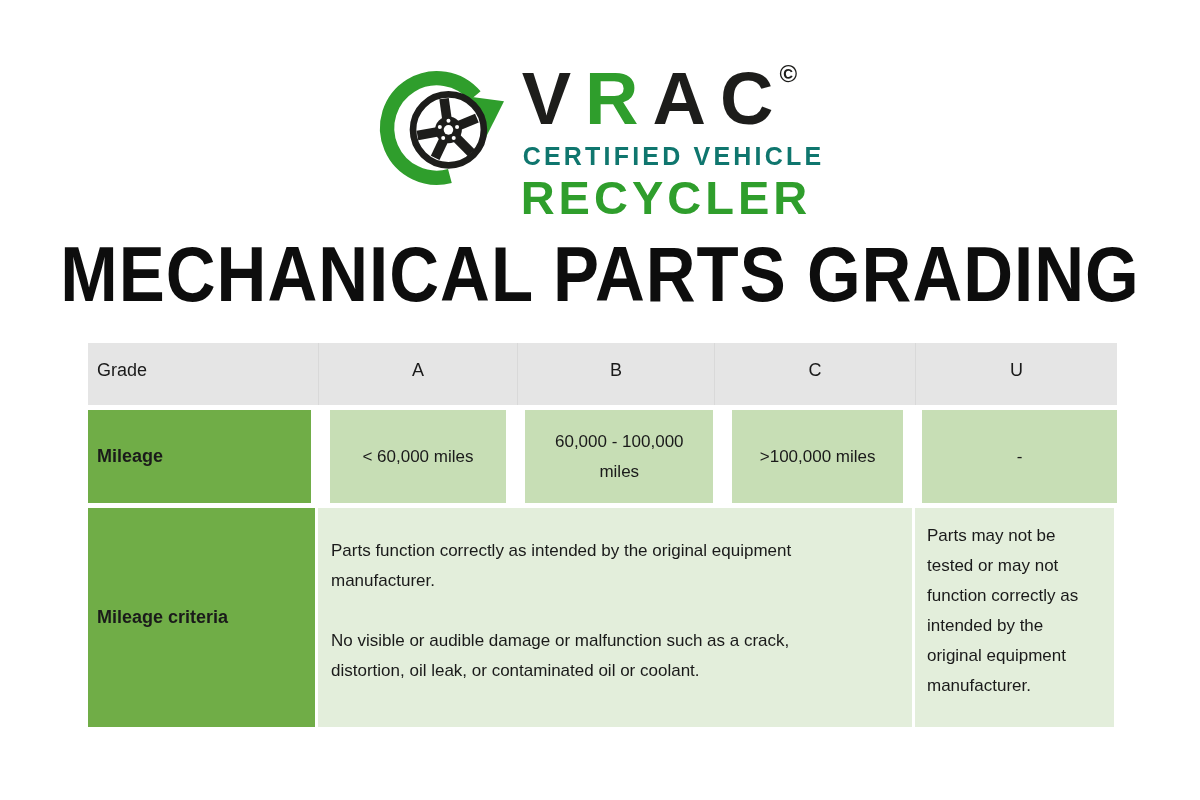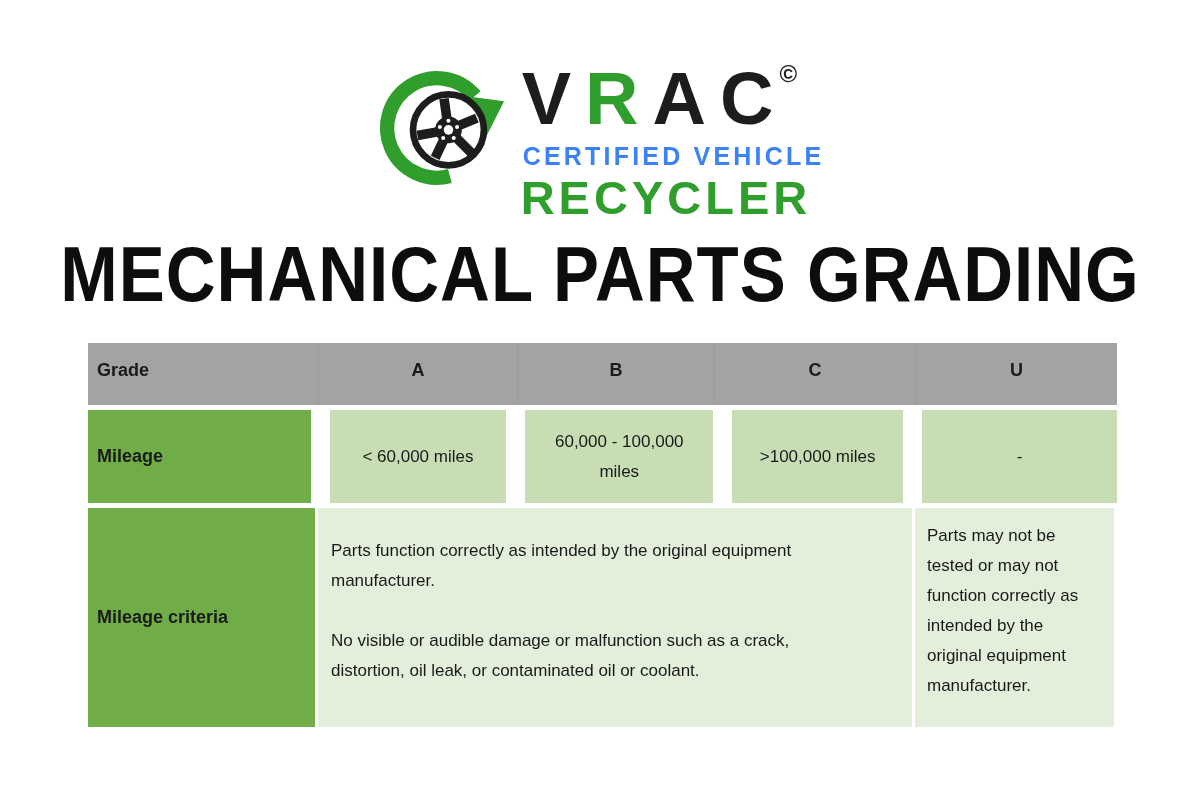--- a/index.html
+++ b/index.html
@@ -40,21 +40,21 @@
     font-weight: bold;
     letter-spacing: 0;
     margin-left: -8px;
     margin-top: 0px;
     color: #1d1d1b;
   }
   .logo-line2 {
     font-weight: bold;
     font-size: 25px;
     letter-spacing: 3.2px;
-    color: #3b82f6;
+    color: #0f766e;
     margin-top: 6px;
     margin-left: 5px;
     white-space: nowrap;
   }
   .logo-line3 {
     font-weight: bold;
     font-size: 47px;
     letter-spacing: 4px;
     color: #2f9e2c;
     line-height: 1;
@@ -92,25 +92,25 @@
   .header-row { height: 62px; margin-bottom: 5px; }
   .mileage-row { height: 93px; margin-bottom: 5px; gap: 19px; }
   .quality-row { height: 219px; gap: 3px; }
 
   .cell { overflow: hidden; }
   .green-cell { background: #70ad47; }
   .light-cell { background: #c7deb5; }
   .lighter-cell { background: #e3eedb; }
 
   .header-row .cell {
-    background: #a3a3a3;
+    background: #e5e5e5;
     display: flex;
     align-items: center;
     padding-bottom: 8px;
-    font-weight: bold;
+    font-weight: normal;
     font-size: 18px;
   }
   .header-row .corner { width: 230px; padding-left: 9px; }
   .header-row .colhead { justify-content: center; border-left: 1px solid rgba(0,0,0,0.05); }
   .w-a { width: 199px; }
   .w-b { width: 197px; }
   .w-c { width: 201px; }
   .w-u { width: 202px; }
 
   .row-label {

